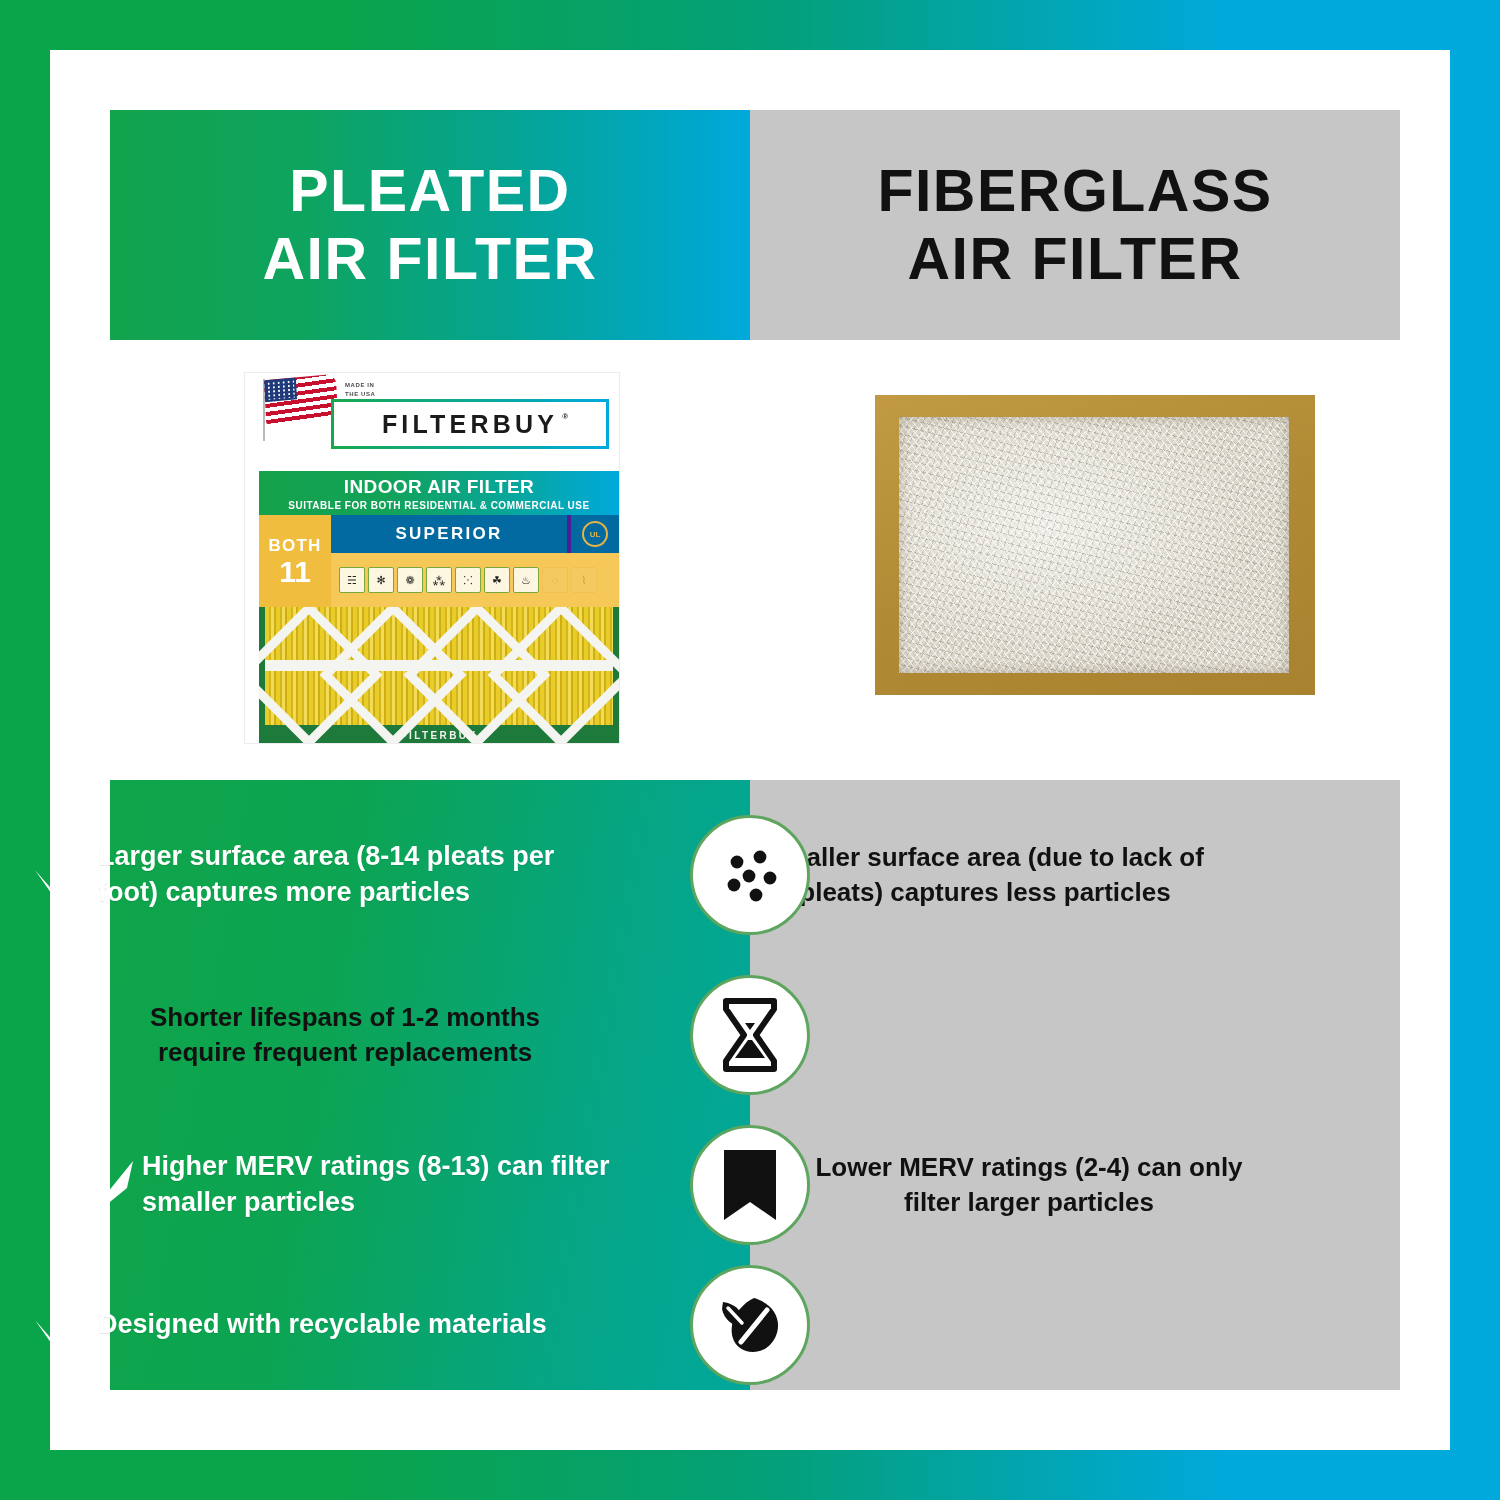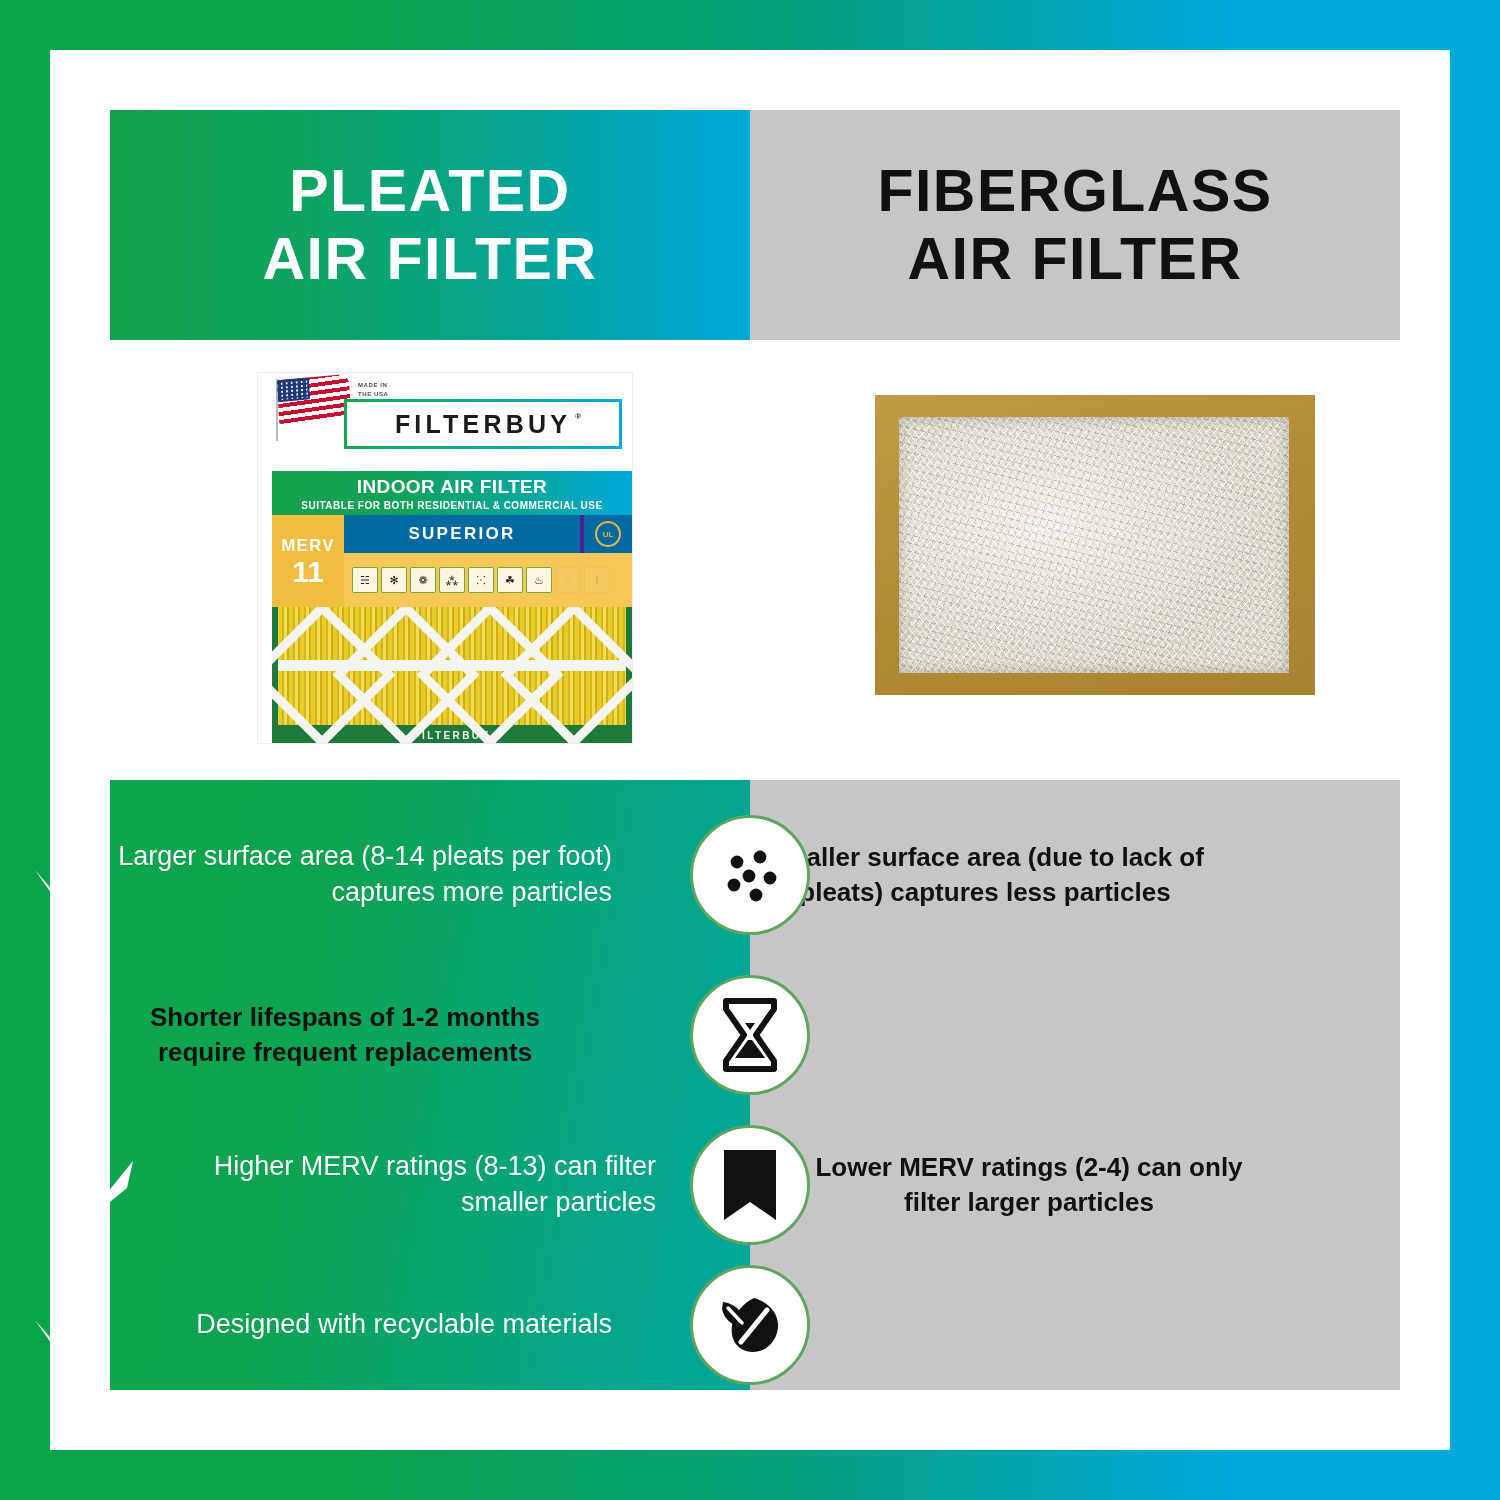--- a/index.html
+++ b/index.html
@@ -61,21 +61,21 @@
   
   .product-row {
     position: absolute;
     left: 110px; top: 340px;
     width: 1290px; height: 440px;
   }
 
   
   .pleated-pkg {
     position: absolute;
-    left: 148px; top: 33px;
+    left: 135px; top: 33px;
     width: 360px; height: 370px;
     background: #ffffff;
     box-shadow: 0 0 0 1px #ececec;
     overflow: hidden;
     padding-left: 14px;
   }
   .pkg-top {
     position: relative;
     height: 98px;
     background: #ffffff;
@@ -303,24 +303,24 @@
     box-sizing: border-box;
   }
   .check {
     width: 72px; flex: 0 0 72px;
     display: flex; align-items: center; justify-content: center;
   }
   .check svg { display: block; }
   .left-text {
     flex: 1;
     color: #ffffff;
-    font-weight: normal;
+    font-weight: bold;
     font-size: 27px;
     line-height: 1.32;
-    text-align: right;
+    text-align: left;
     padding-right: 28px;
     text-shadow: 0 1px 1px rgba(0,0,0,.10);
   }
   .row-right {
     width: 650px;
     display: flex; align-items: center;
     justify-content: center;
   }
   .right-text {
     color: #111111;
@@ -380,21 +380,21 @@
       </div>
     </div>
 
     <div class="pkg-band">
       <div class="band-main">INDOOR AIR FILTER</div>
       <div class="band-sub">SUITABLE FOR BOTH RESIDENTIAL &amp; COMMERCIAL USE</div>
     </div>
 
     <div class="pkg-merv">
       <div class="merv-left">
-        <div class="merv-word">MERV</div>
+        <div class="merv-word">BOTH</div>
         <div class="merv-num">11</div>
       </div>
       <div class="merv-right">
         <div class="merv-tierbar">
           <div class="tier-name">SUPERIOR</div>
           <div class="ul-mark">
             <div class="ul-circle">UL</div>
           </div>
         </div>
         <div class="icon-strip" id="feature-icon-strip">

